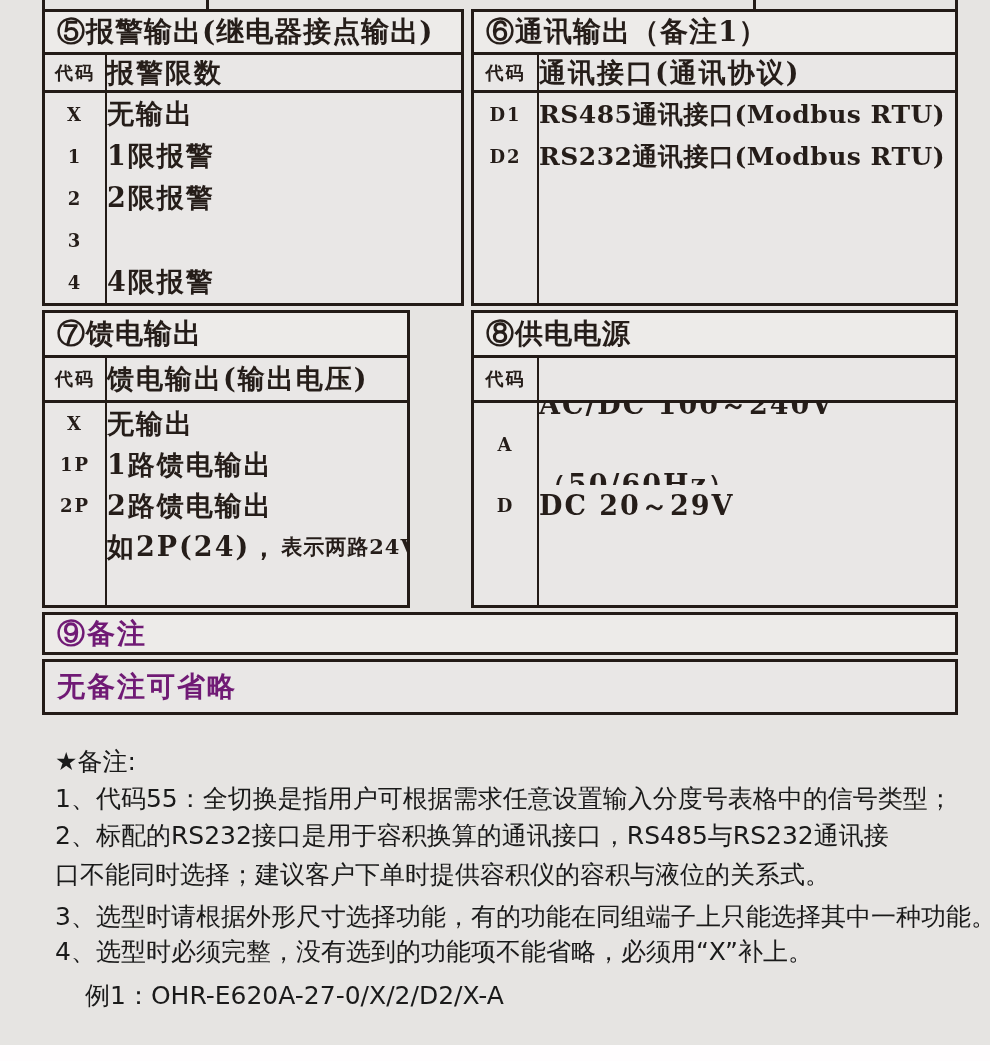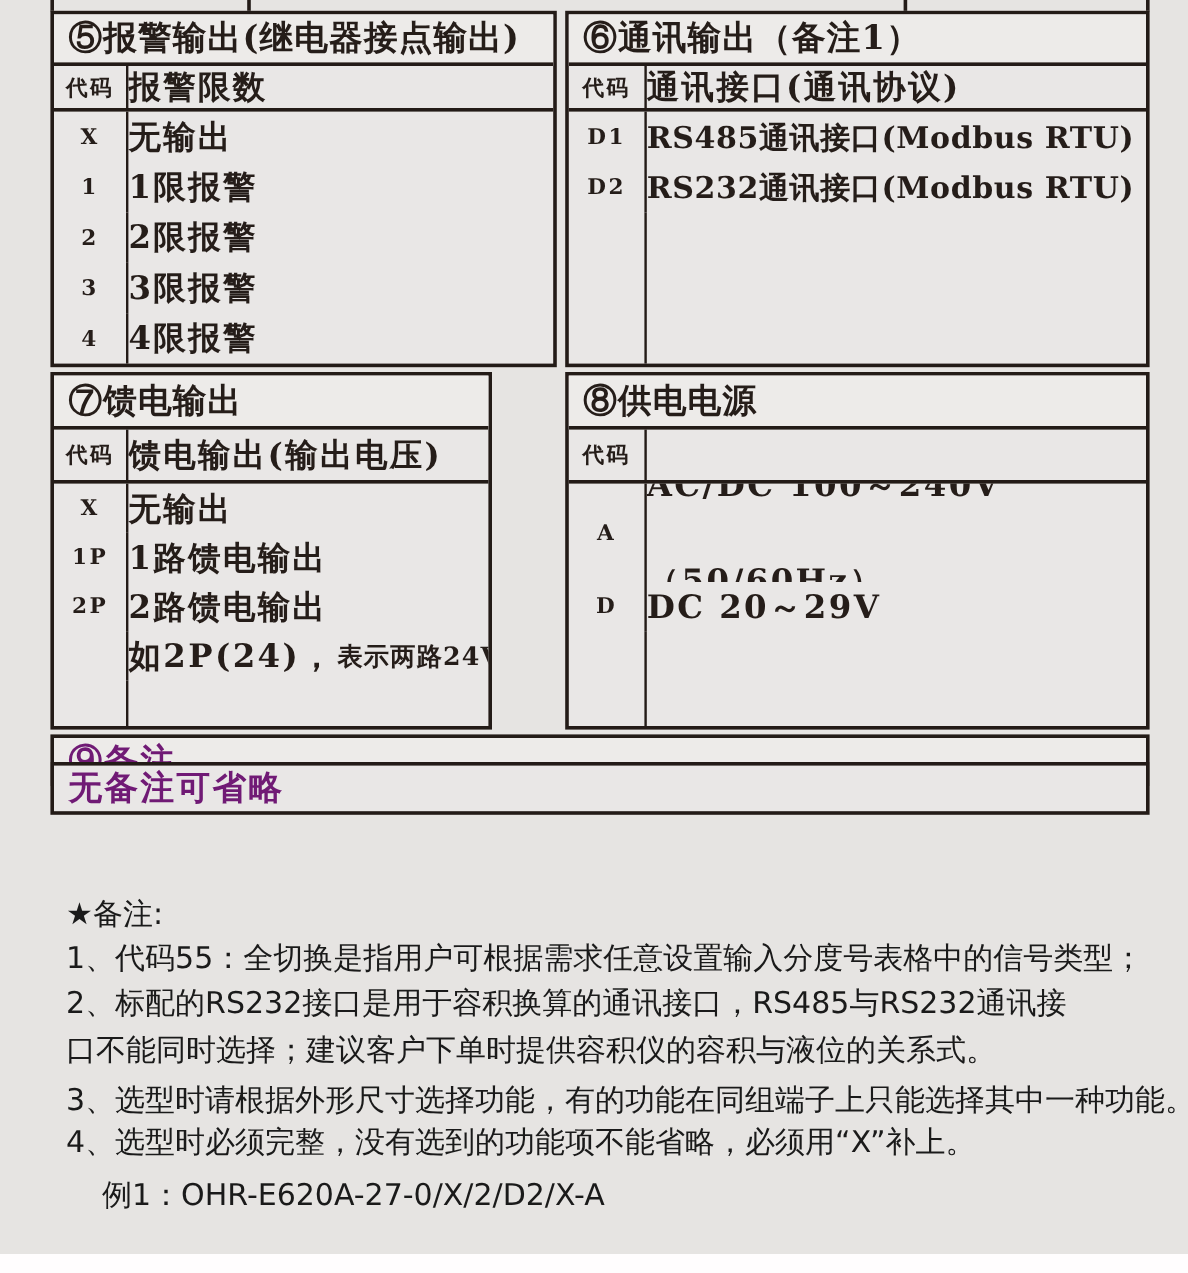--- a/index.html
+++ b/index.html
@@ -93,21 +93,20 @@
     <div class="trow r42">
       <div class="code w62">1</div>
       <div class="desc">1限报警</div>
     </div>
     <div class="trow r42">
       <div class="code w62">2</div>
       <div class="desc">2限报警</div>
     </div>
     <div class="trow r42">
       <div class="code w62">3</div>
-      <div class="desc">3限报警</div>
     </div>
     <div class="trow r42">
       <div class="code w62">4</div>
       <div class="desc">4限报警</div>
     </div>
   </div>
 </div>
 
 <div class="tbl" style="left:471px;top:9px;width:487px;height:297px;">
   <div class="tbl-title t40">⑥通讯输出（备注1）</div>
@@ -184,21 +183,21 @@
     <div class="trow fill">
       <div class="code w65"></div>
       <div class="desc"></div>
     </div>
   </div>
 </div>
 
 <div class="wide" style="top:612px;height:43px;">
   <span>⑨备注</span>
 </div>
-<div class="wide" style="top:635px;height:44px;background:#e9e7e6;text-align:center;">
+<div class="wide" style="top:659px;height:56px;background:#e9e7e6;text-align:center;">
   <span>无备注可省略</span>
 </div>
 
 <div class="note" style="top:745px;">★备注:</div>
 <div class="note" style="top:782px;">1、代码55：全切换是指用户可根据需求任意设置输入分度号表格中的信号类型；</div>
 <div class="note" style="top:819px;text-align:center;">2、标配的RS232接口是用于容积换算的通讯接口，RS485与RS232通讯接</div>
 <div class="note" style="top:858px;">口不能同时选择；建议客户下单时提供容积仪的容积与液位的关系式。</div>
 <div class="note" style="top:900px;">3、选型时请根据外形尺寸选择功能，有的功能在同组端子上只能选择其中一种功能。</div>
 <div class="note" style="top:935px;">4、选型时必须完整，没有选到的功能项不能省略，必须用“X”补上。</div>
 <div class="note" style="top:979px;left:85px;">例1：OHR-E620A-27-0/X/2/D2/X-A</div>

